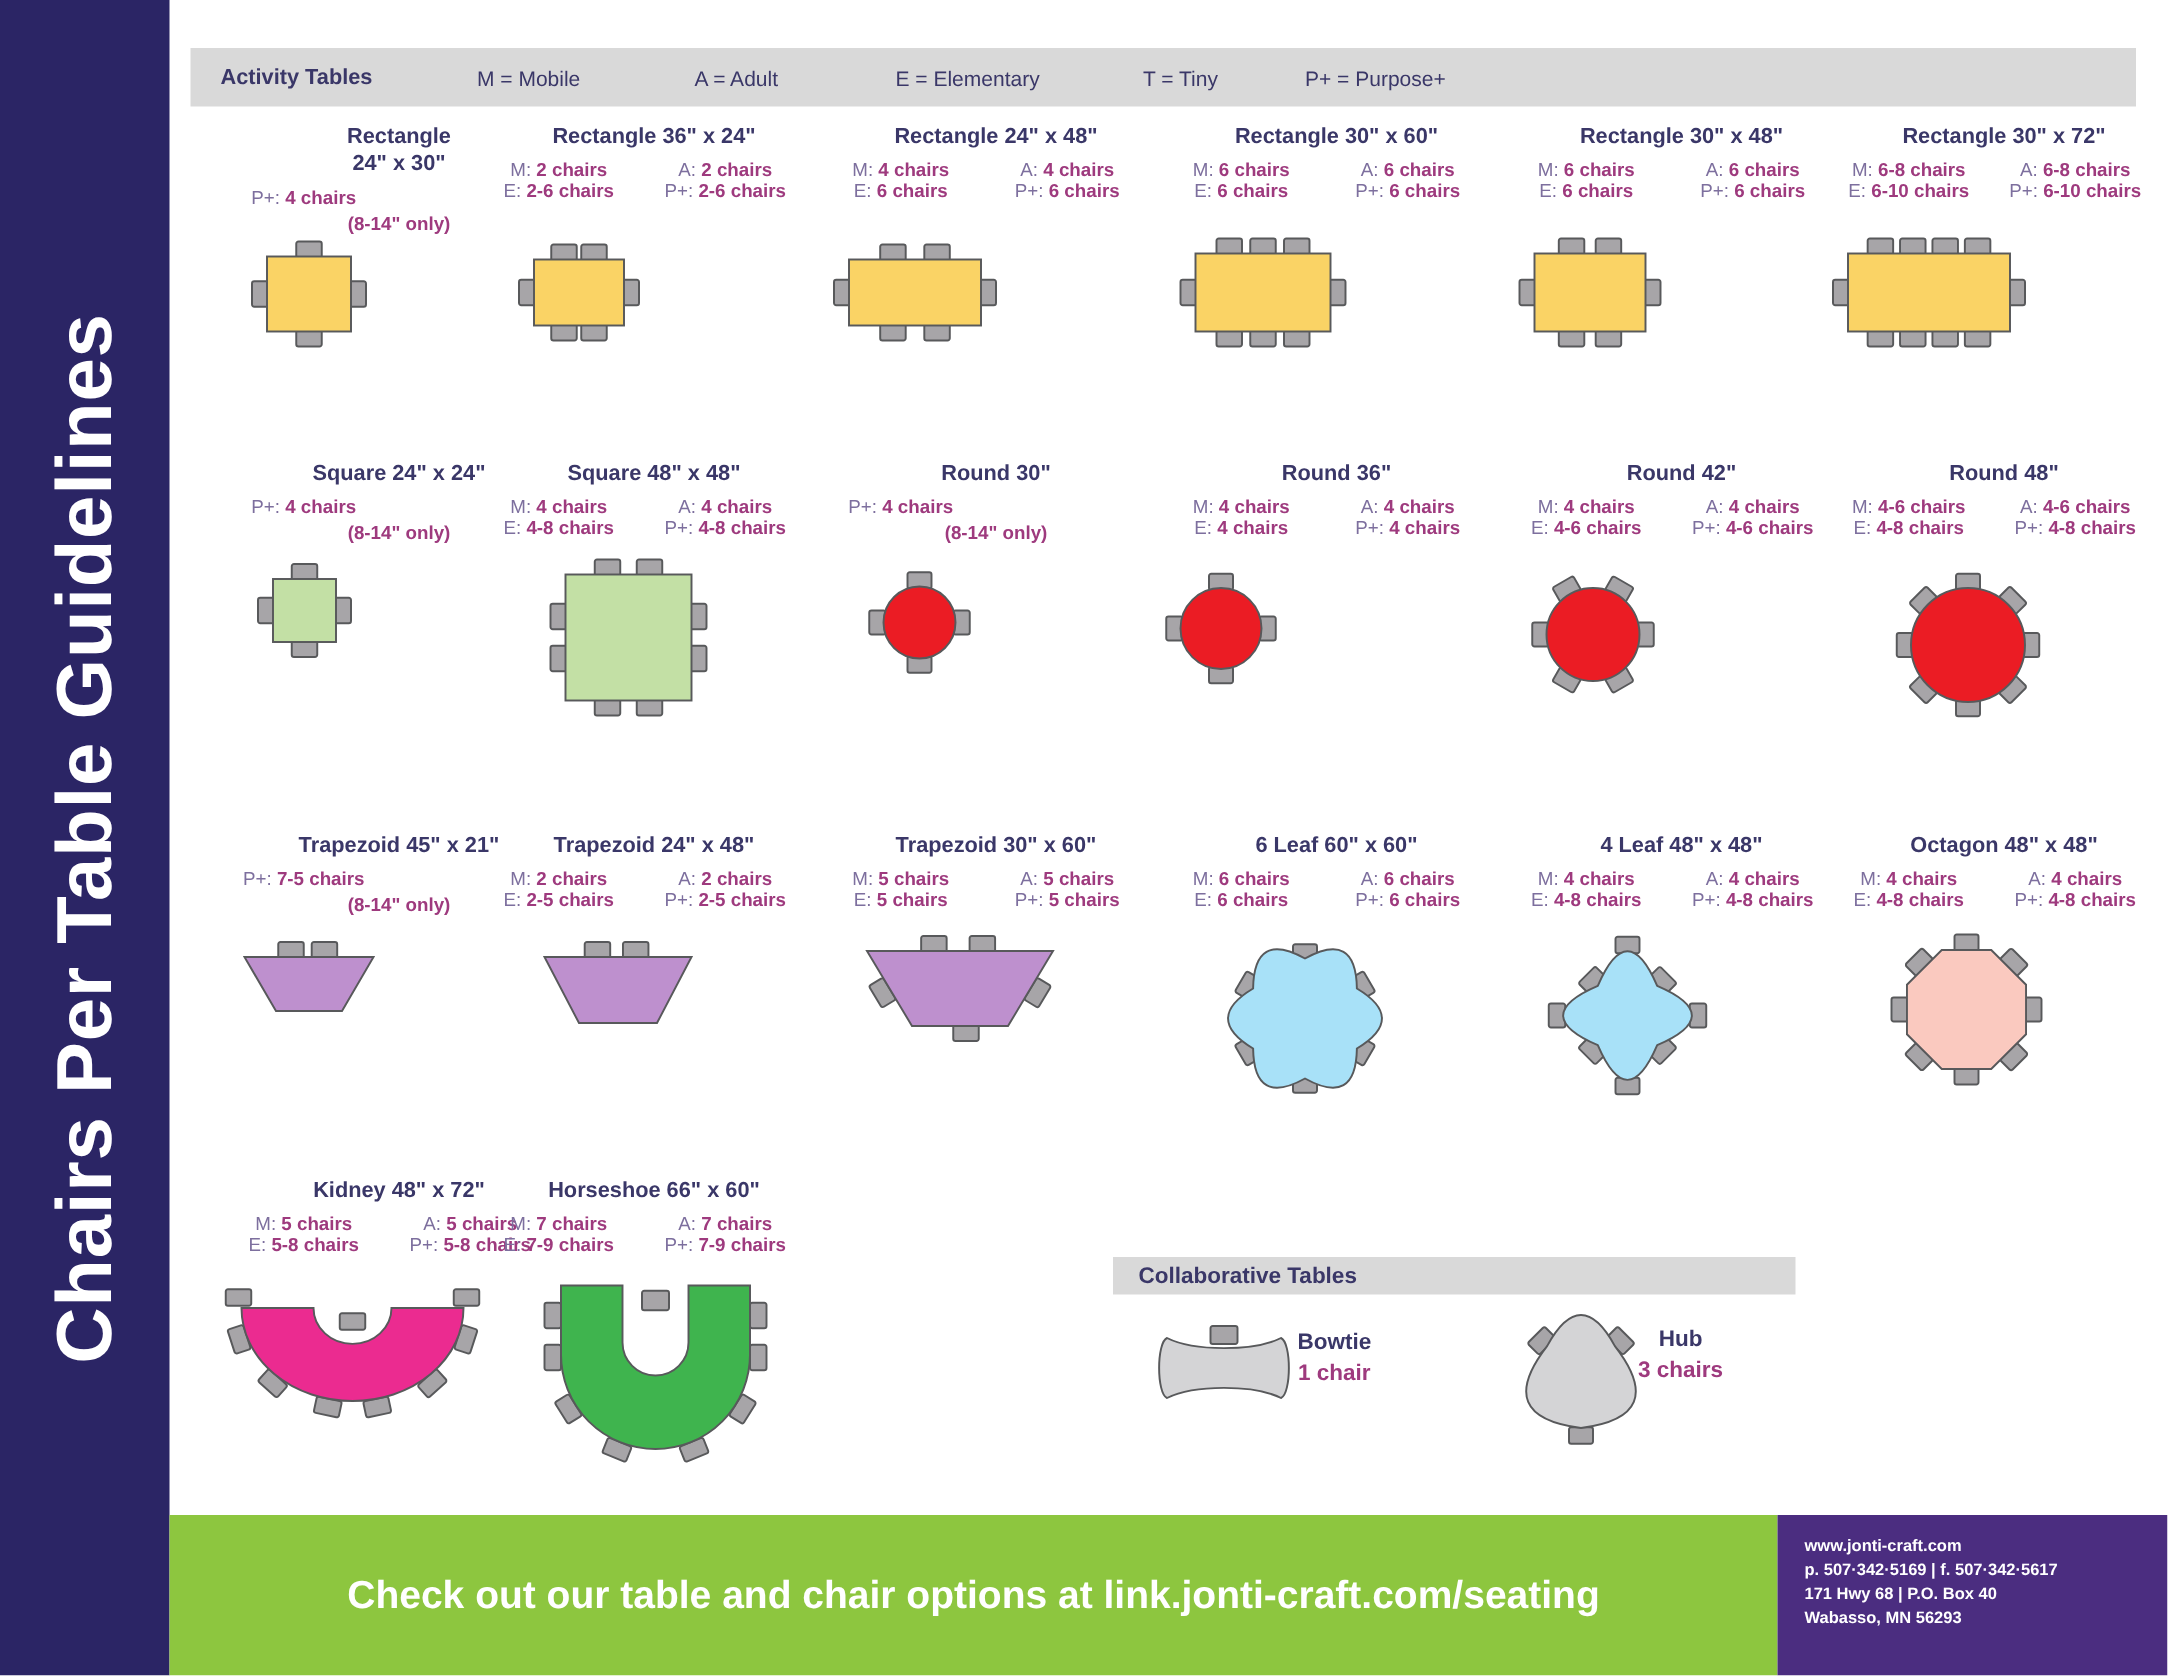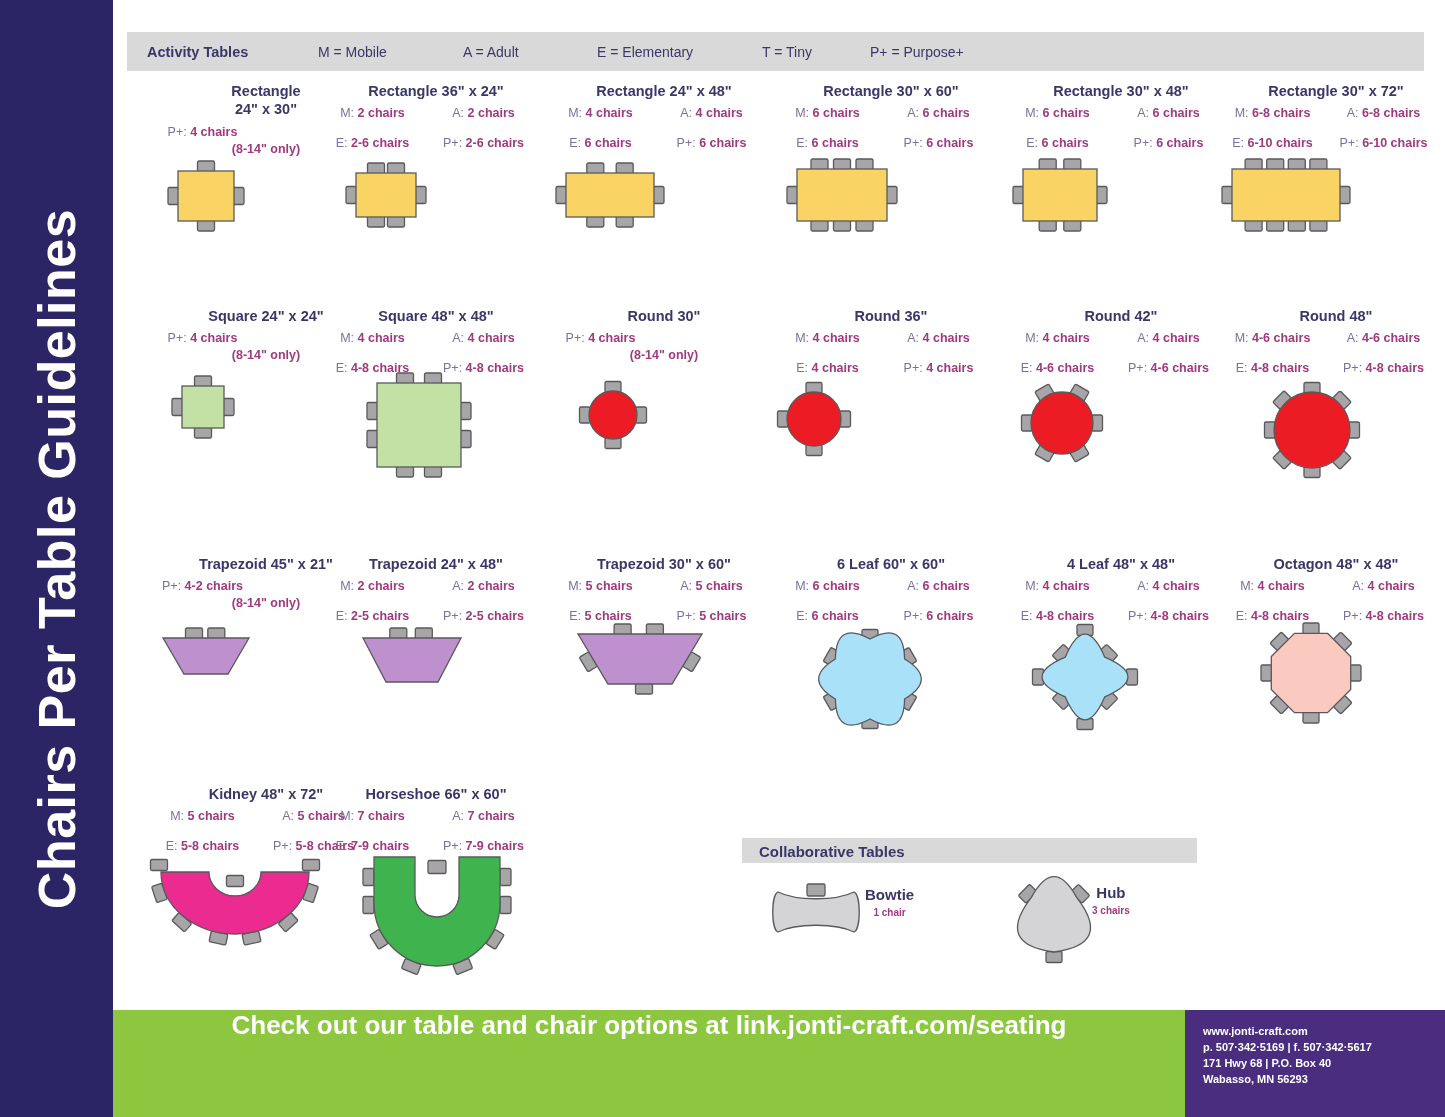--- a/index.html
+++ b/index.html
@@ -16,35 +16,35 @@
   .header-title { position:absolute; left:20px; top:50%; transform:translateY(-50%);
     font-weight:bold; font-size:14.5px; color:#3A3768; }
   .legend-item { position:absolute; top:50%; transform:translateY(-50%);
     font-size:14px; color:#3A3768; }
 
   .grid, .collab-items { position:absolute; left:0; top:0; width:100%; height:100%;text-align:center; }
 
   .table-card { position:absolute; width:222px; }
   .card-title { font-size:14.5px; font-weight:bold; color:#3A3768; line-height:1.27; }
   .specs { margin-top:6px; font-size:12.5px; display:grid;
-    grid-template-columns:95px auto; row-gap:16px; }
+    grid-template-columns:95px auto; row-gap:0; }
   .spec-k { color:#7D6F9E; }
   .spec-v { font-weight:bold; color:#9E3A7E; }
   .note { font-size:12.5px; color:#9E3A7E; margin-top:3px; font-weight:bold; }
   .shape { position:absolute; }
 
   .collab-bar { position:absolute; left:742px; top:838px; width:455px; height:25px;
     background:#D9D9D9; }
   .collab-bar .header-title { left:17px; font-size:15px; }
   .collab-label { position:absolute; }
   .collab-name { font-size:15px; font-weight:bold; color:#3A3768; }
-  .collab-chairs { font-size:10px; font-weight:bold; color:#9E3A7E; margin-top:4px; }
+  .collab-chairs { font-size:15px; font-weight:bold; color:#9E3A7E; margin-top:4px; }
 
   .banner { position:absolute; left:113px; top:1010px; width:1072px; height:107px;
-    background:#8DC63F; display:flex; align-items:flex-start; justify-content:center; }
+    background:#8DC63F; display:flex; align-items:center; justify-content:center; }
   .banner-text { color:#ffffff; font-weight:bold; font-size:26px; }
 
   .contact { position:absolute; left:1185px; top:1010px; width:260px; height:107px;
     background:#4B2D80; color:#ffffff; padding:14px 0 0 18px;
     font-size:11px; font-weight:bold; line-height:1.45; }
 </style>
 </head>
 <body>
 
 <div class="page">
@@ -446,21 +446,21 @@
               <rect x="-8" y="-5.5" width="16" height="11" rx="1.5" fill="#A7A5A8" stroke="#58595B" stroke-width="1.3"></rect>
             </g>
             <circle cx="52" cy="52" r="38" fill="#EB1C24" stroke="#58595B" stroke-width="1.3"></circle>
           </svg></div>
       </div>
       <div class="table-card" style="left: 155px; top: 555px;">
         <div class="card-title">
           <div>Trapezoid 45" x 21"</div>
         </div>
         <div class="specs">
-          <span><span class="spec-k">P+: </span><span class="spec-v">4-2 chairs</span></span>
+          <span><span class="spec-k">P+: </span><span class="spec-v">7-5 chairs</span></span>
         </div>
         <div class="note">(8-14" only)</div>
         <div class="shape" style="left: -5px; top: 70px;"><svg width="112" height="62" viewBox="0 0 112 62" xmlns="http://www.w3.org/2000/svg">
             <g transform="translate(44.0,8.5) rotate(0.0)">
               <rect x="-8.5" y="-5.5" width="17" height="11" rx="1.5" fill="#A7A5A8" stroke="#58595B" stroke-width="1.3"></rect>
             </g>
             <g transform="translate(66.3,8.5) rotate(0.0)">
               <rect x="-8.5" y="-5.5" width="17" height="11" rx="1.5" fill="#A7A5A8" stroke="#58595B" stroke-width="1.3"></rect>
             </g>
             <polygon points="13,13 99,13 78,49 34,49" fill="#BE90CE" stroke="#58595B" stroke-width="1.3"></polygon>

